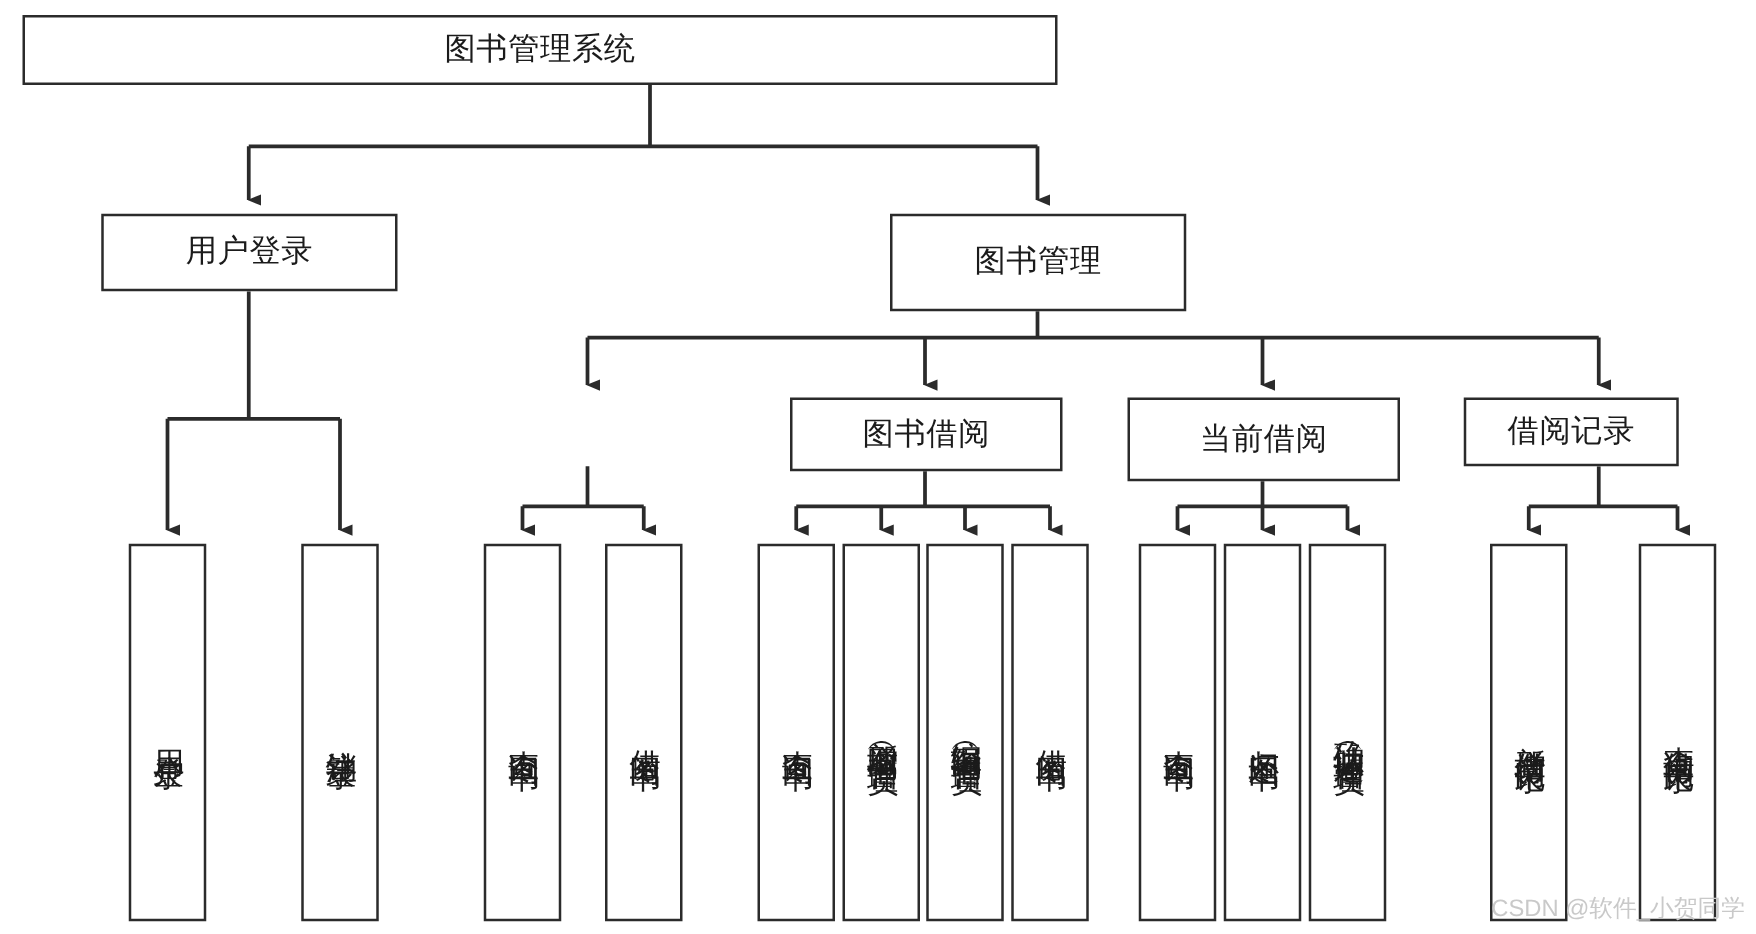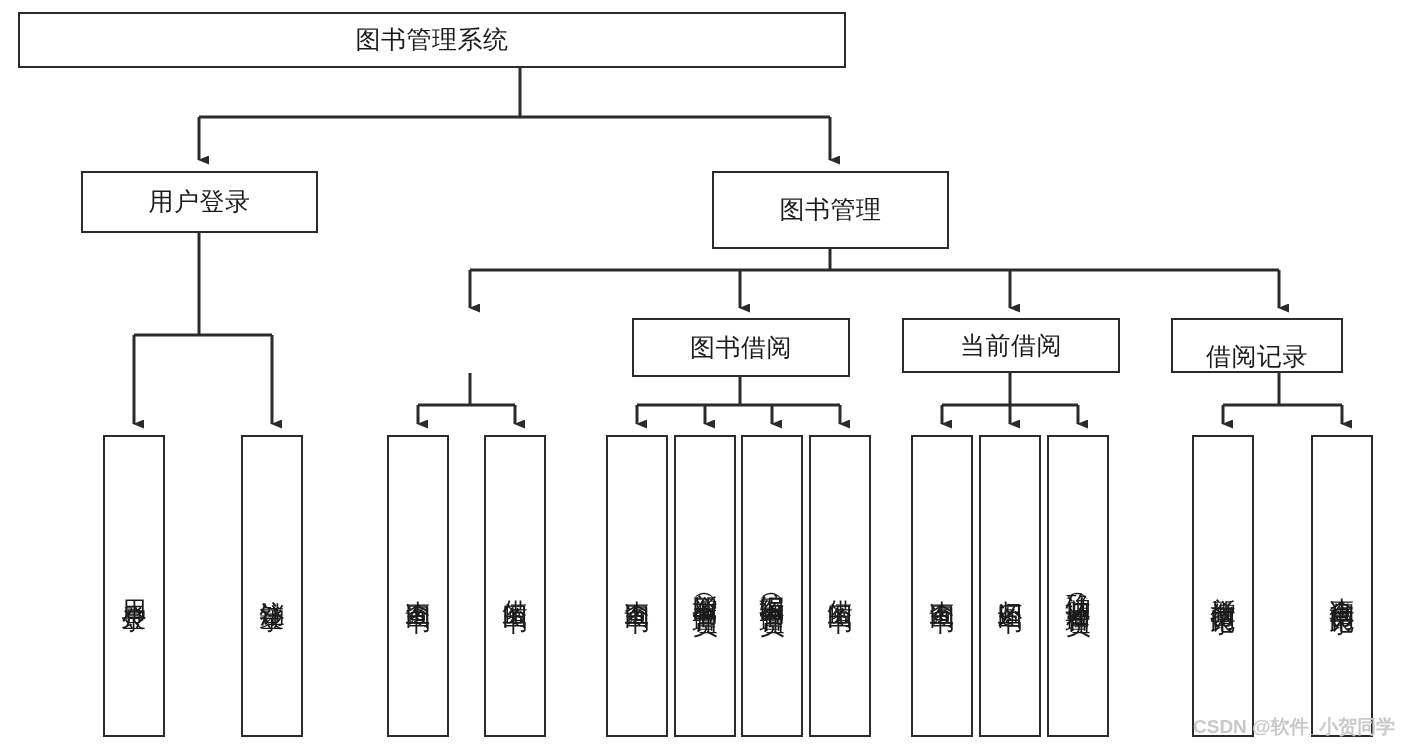--- a/index.html
+++ b/index.html
@@ -59,21 +59,20 @@
     line-height: 1;
   }
   .watermark {
     position: absolute;
     left: 1193px;
     top: 714px;
     font-size: 19px;
     color: #c9c9c9;
     white-space: nowrap;
     font-family: "Liberation Sans", "DejaVu Sans", sans-serif;
-    font-weight: bold;
   }
 </style>
 </head>
 <body>
 
 <div id="diagram-root">
 
   <svg class="connectors" viewBox="0 0 1405 747" xmlns="http://www.w3.org/2000/svg">
     <defs>
       <marker id="arrowhead" markerWidth="9" markerHeight="11" refX="4.5" refY="10" orient="auto" markerUnits="userSpaceOnUse">
@@ -146,24 +145,24 @@
   <div class="node horizontal" style="left:81px; top:171px; width:237px; height:62px;">
     <span class="node-label">用户登录</span>
   </div>
   <div class="node horizontal" style="left:712px; top:171px; width:237px; height:78px;">
     <span class="node-label">图书管理</span>
   </div>
 
   <div class="node horizontal" style="left:632px; top:318px; width:218px; height:59px;">
     <span class="node-label">图书借阅</span>
   </div>
-  <div class="node horizontal" style="left:902px; top:318px; width:218px; height:55px;">
+  <div class="node horizontal" style="left:902px; top:318px; width:218px; height:67px;">
     <span class="node-label">当前借阅</span>
   </div>
-  <div class="node horizontal" style="left:1171px; top:318px; width:172px; height:55px;align-items:flex-end;">
+  <div class="node horizontal" style="left:1171px; top:318px; width:172px; height:55px;">
     <span class="node-label">借阅记录</span>
   </div>
 
   <div class="node vertical" style="left:103px; top:435px; width:62px; height:302px;">
     <span class="node-label">用户登录</span>
   </div>
   <div class="node vertical" style="left:241px; top:435px; width:62px; height:302px;">
     <span class="node-label">注销登录</span>
   </div>
 

